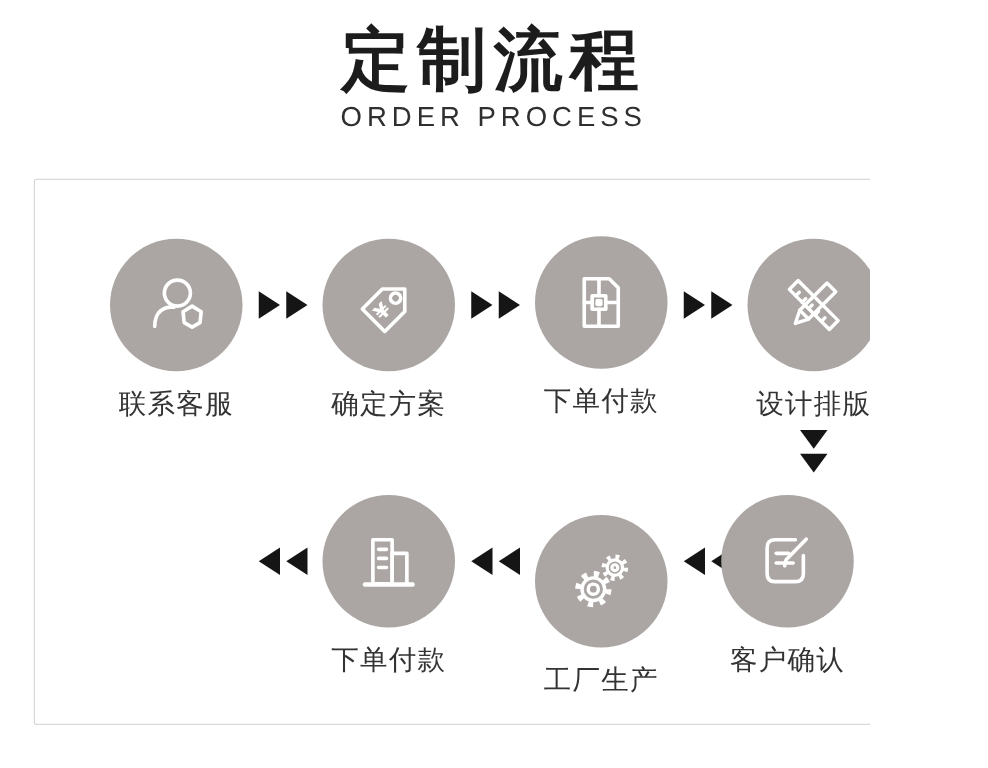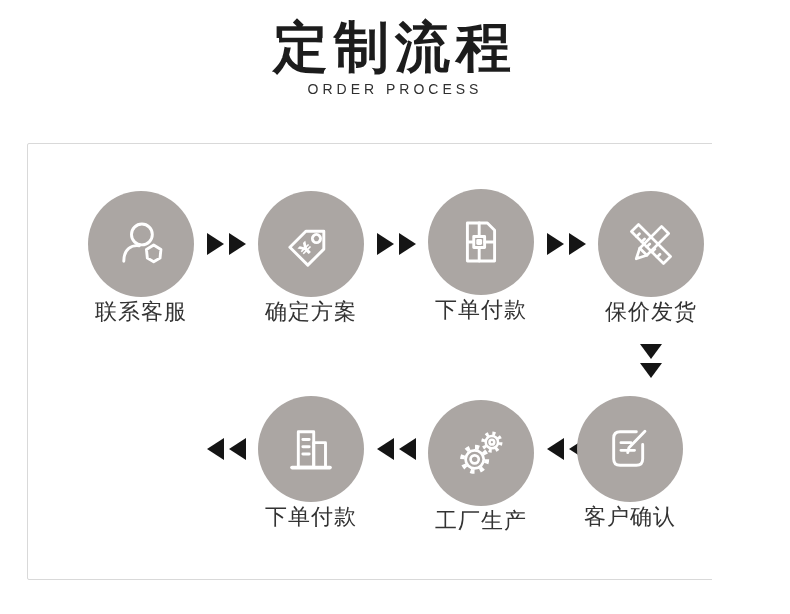--- a/index.html
+++ b/index.html
@@ -1,42 +1,42 @@
 <!DOCTYPE html>
 <html><head>
 <meta charset="utf-8">
 <style>
   html,body{margin:0;padding:0;background:#ffffff;}
   .page{
     position:relative;width:696px;height:614px;background:#ffffff;
-    font-family:"Liberation Sans","DejaVu Sans",sans-serif;overflow:hidden;padding-left:16px;
+    font-family:"Liberation Sans","DejaVu Sans",sans-serif;overflow:hidden;
   }
   
   .hdr{position:absolute;top:14px;left:0;width:790px;text-align:center;}
   .hdr h1{
     margin:0;font-size:55px;line-height:1.2;font-weight:900;color:#1c1c1c;
     letter-spacing:6px;
   }
   .hdr .sub{
-    margin-top:1px;font-size:14px;font-weight:500;color:#2f2f2f;letter-spacing:4px;
+    margin-top:1px;font-size:22px;font-weight:500;color:#2f2f2f;letter-spacing:4px;
   }
   
   .card{
     position:absolute;left:27px;top:143px;width:736px;height:437px;
     background:#ffffff;border:1px solid #d9d9d9;border-radius:2px;box-sizing:border-box;
   }
   
   .step{position:absolute;width:126px;text-align:center;}
   .circle{
     width:106px;height:106px;border-radius:50%;background:#aba6a3;
     margin:0 auto;display:flex;align-items:center;justify-content:center;
   }
   .circle svg{display:block;}
   .lbl{
-    font-size:22px;color:#333333;letter-spacing:1px;white-space:nowrap;
+    margin-top:11px;font-size:22px;color:#333333;letter-spacing:1px;white-space:nowrap;
   }
   
   .arr{position:absolute;display:flex;align-items:center;}
   .arr i{display:block;width:0;height:0;}
   .tr{border-top:11px solid transparent;border-bottom:11px solid transparent;border-left:17px solid #151515;margin-right:5px;}
   .tl{border-top:11px solid transparent;border-bottom:11px solid transparent;border-right:17px solid #151515;margin-right:5px;}
   .arr-down{position:absolute;display:flex;flex-direction:column;align-items:center;}
   .td{width:0;height:0;border-left:11px solid transparent;border-right:11px solid transparent;border-top:15px solid #151515;margin-bottom:4px;}
 </style>
 </head>
@@ -108,21 +108,21 @@
           <g transform="rotate(-45 32 32)">
             <rect x="26.5" y="7" width="11" height="50"></rect>
             <path d="M26.5 15 H31 M26.5 23 H31 M26.5 31 H31 M26.5 39 H31 M26.5 47 H31"></path>
           </g>
           <g transform="rotate(45 32 32)">
             <path d="M26.5 10 H37.5 V44 L32 55 L26.5 44 Z"></path>
             <path d="M26.5 44 H37.5"></path>
           </g>
         </svg>
       </div>
-      <div class="lbl">保价发货</div>
+      <div class="lbl">设计排版</div>
     </div>
 
     <div class="arr-down" style="left:612px;top:200px">
         <i class="td"></i>
         <i class="td"></i>
       </div>
 
 
     <div class="arr" style="left:179px;top:294px">
         <i class="tl"></i>
@@ -139,21 +139,21 @@
         </svg>
       </div>
       <div class="lbl">下单付款</div>
     </div>
 
     <div class="arr" style="left:349px;top:294px">
         <i class="tl"></i>
         <i class="tl"></i>
       </div>
 
-    <div class="step" style="left:390px;top:256px">
+    <div class="step" style="left:390px;top:268px">
       <div class="circle">
         <svg width="58" height="58" viewBox="0 0 64 64" fill="none" stroke="#ffffff">
           <circle cx="25" cy="39" r="13.5" stroke-width="5" stroke-dasharray="4.6 6.0"></circle>
           <circle cx="25" cy="39" r="10" stroke-width="3"></circle>
           <circle cx="25" cy="39" r="4.5" stroke-width="3"></circle>
           <circle cx="44" cy="20" r="9.5" stroke-width="4.4" stroke-dasharray="3.3 4.2"></circle>
           <circle cx="44" cy="20" r="6.8" stroke-width="2.8"></circle>
           <circle cx="44" cy="20" r="2.6" stroke-width="2.8"></circle>
         </svg>
       </div>

